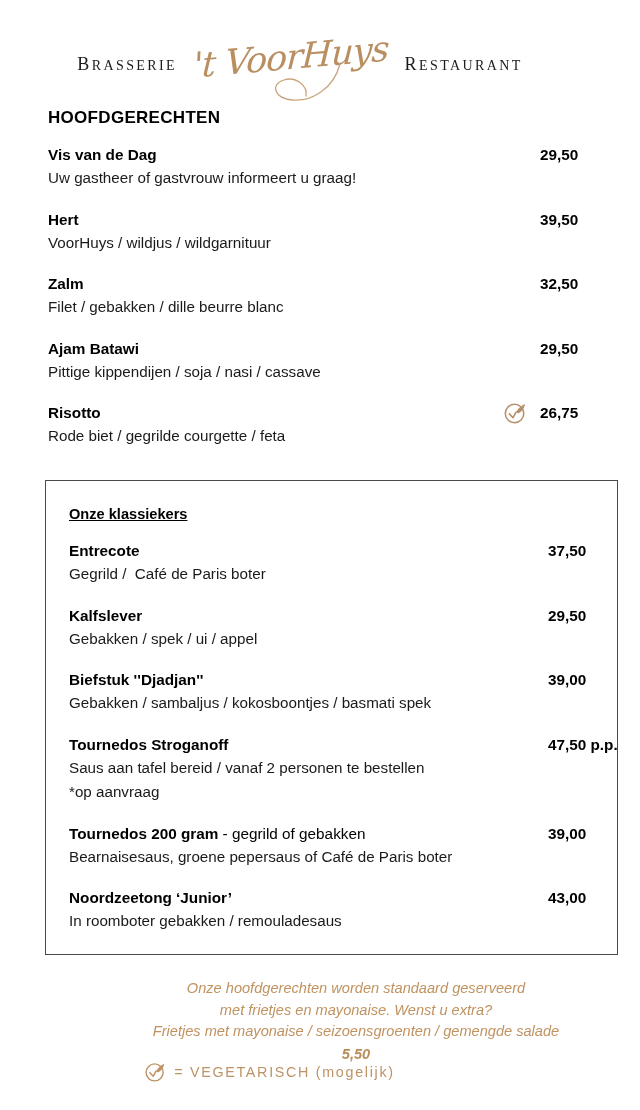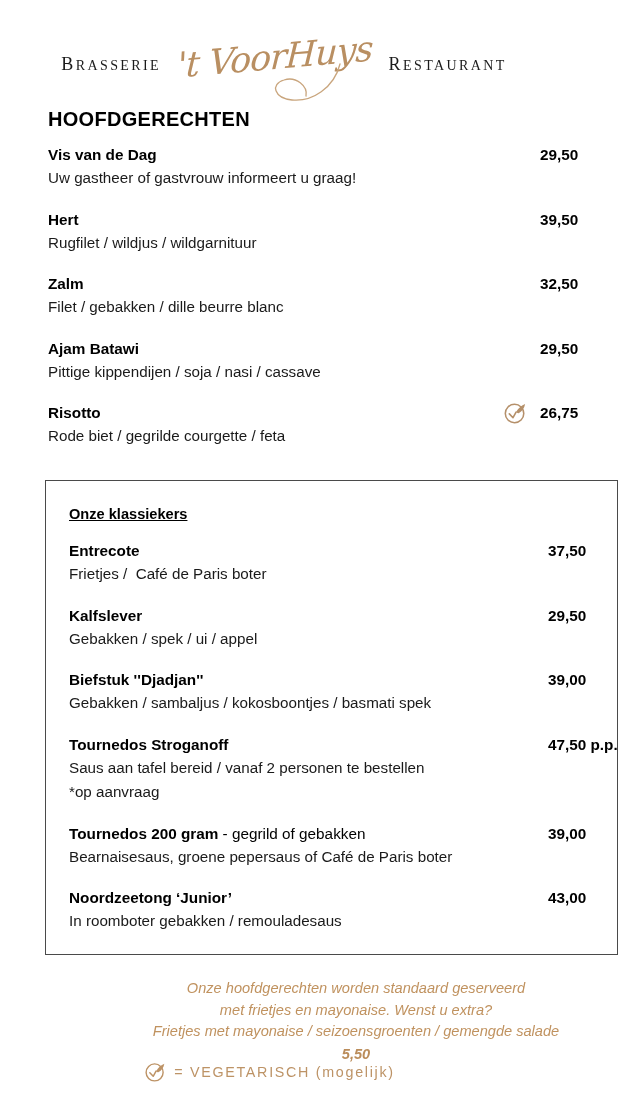--- a/index.html
+++ b/index.html
@@ -12,21 +12,21 @@
     height: 1110px;
     font-family: "Liberation Sans", sans-serif;
     color: #111111;
     position: relative;
     overflow: hidden;
   }
 
   
   .logo-bar {
     position: absolute;
-    left: 0;
+    left: 16px;
     top: 34px;
     width: 568px;
     height: 56px;
     display: flex;
     align-items: center;
     justify-content: center;
   }
   .logo-word {
     font-family: "Liberation Serif", serif;
     font-size: 20.5px;
@@ -57,21 +57,21 @@
     width: 84px;
     height: 44px;
     pointer-events: none;
   }
 
   
   .section-title {
     position: absolute;
     left: 48px;
     top: 108px;
-    font-size: 20px;
+    font-size: 17px;
     font-weight: bold;
     letter-spacing: 0.3px;
     color: #000000;
   }
 
   
   .items-top {
     position: absolute;
     left: 48px;
     top: 146px;
@@ -208,21 +208,21 @@
       <span class="item-price">29,50</span>
     </div>
     <div class="item-desc">Uw gastheer of gastvrouw informeert u graag!</div>
   </div>
 
   <div class="item">
     <div class="item-head">
       <span class="item-name">Hert</span>
       <span class="item-price">39,50</span>
     </div>
-    <div class="item-desc">Rugfilet / wildjus / wildgarnituur</div>
+    <div class="item-desc">VoorHuys / wildjus / wildgarnituur</div>
   </div>
 
   <div class="item">
     <div class="item-head">
       <span class="item-name">Zalm</span>
       <span class="item-price">32,50</span>
     </div>
     <div class="item-desc">Filet / gebakken / dille beurre blanc</div>
   </div>
 
@@ -253,21 +253,21 @@
   <div class="classics-inner">
 
     <div class="classics-title">Onze klassiekers</div>
 
     <div class="item">
       <div class="item-head">
         <span class="item-name">Entrecote</span>
         <span class="item-name-suffix"></span>
         <span class="item-price">37,50</span>
       </div>
-      <div class="item-desc">Frietjes /  Café de Paris boter</div>
+      <div class="item-desc">Gegrild /  Café de Paris boter</div>
     </div>
 
     <div class="item">
       <div class="item-head">
         <span class="item-name">Kalfslever</span>
         <span class="item-name-suffix"></span>
         <span class="item-price">29,50</span>
       </div>
       <div class="item-desc">Gebakken / spek / ui / appel</div>
     </div>

